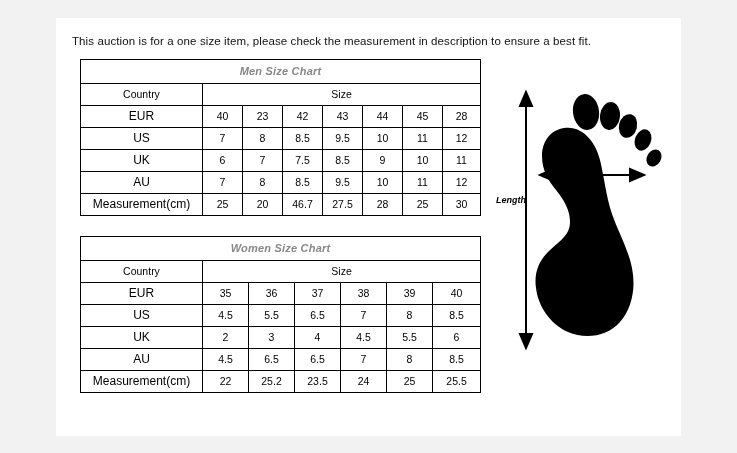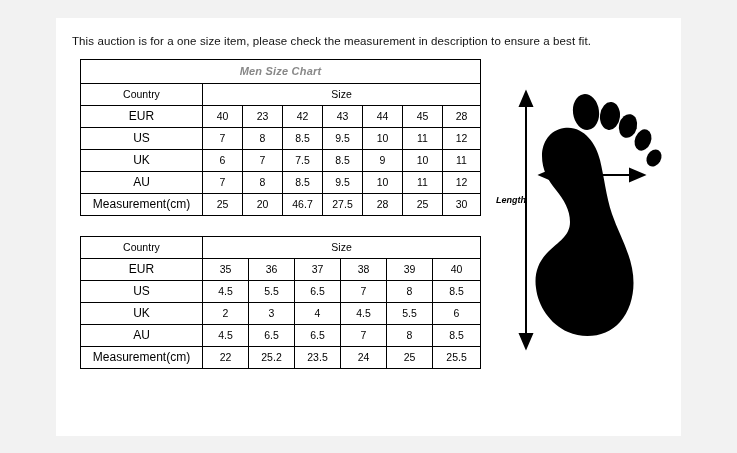--- a/index.html
+++ b/index.html
@@ -185,20 +185,23 @@
       <colgroup>
         <col style="width:122px">
         <col style="width:46px">
           <col style="width:46px">
           <col style="width:46px">
         <col style="width:46px">
           <col style="width:46px">
           <col style="width:48px">
       </colgroup>
       <tbody>
+        <tr>
+          <td class="title-cell" colspan="7">Women Size Chart</td>
+        </tr>
         <tr>
           <td class="country-cell">Country</td>
           <td class="size-span" colspan="6">Size</td>
         </tr>
         <tr>
           <td class="rowlabel">EUR</td>
           <td>35</td>
           <td>36</td>
           <td>37</td>
           <td>38</td>

